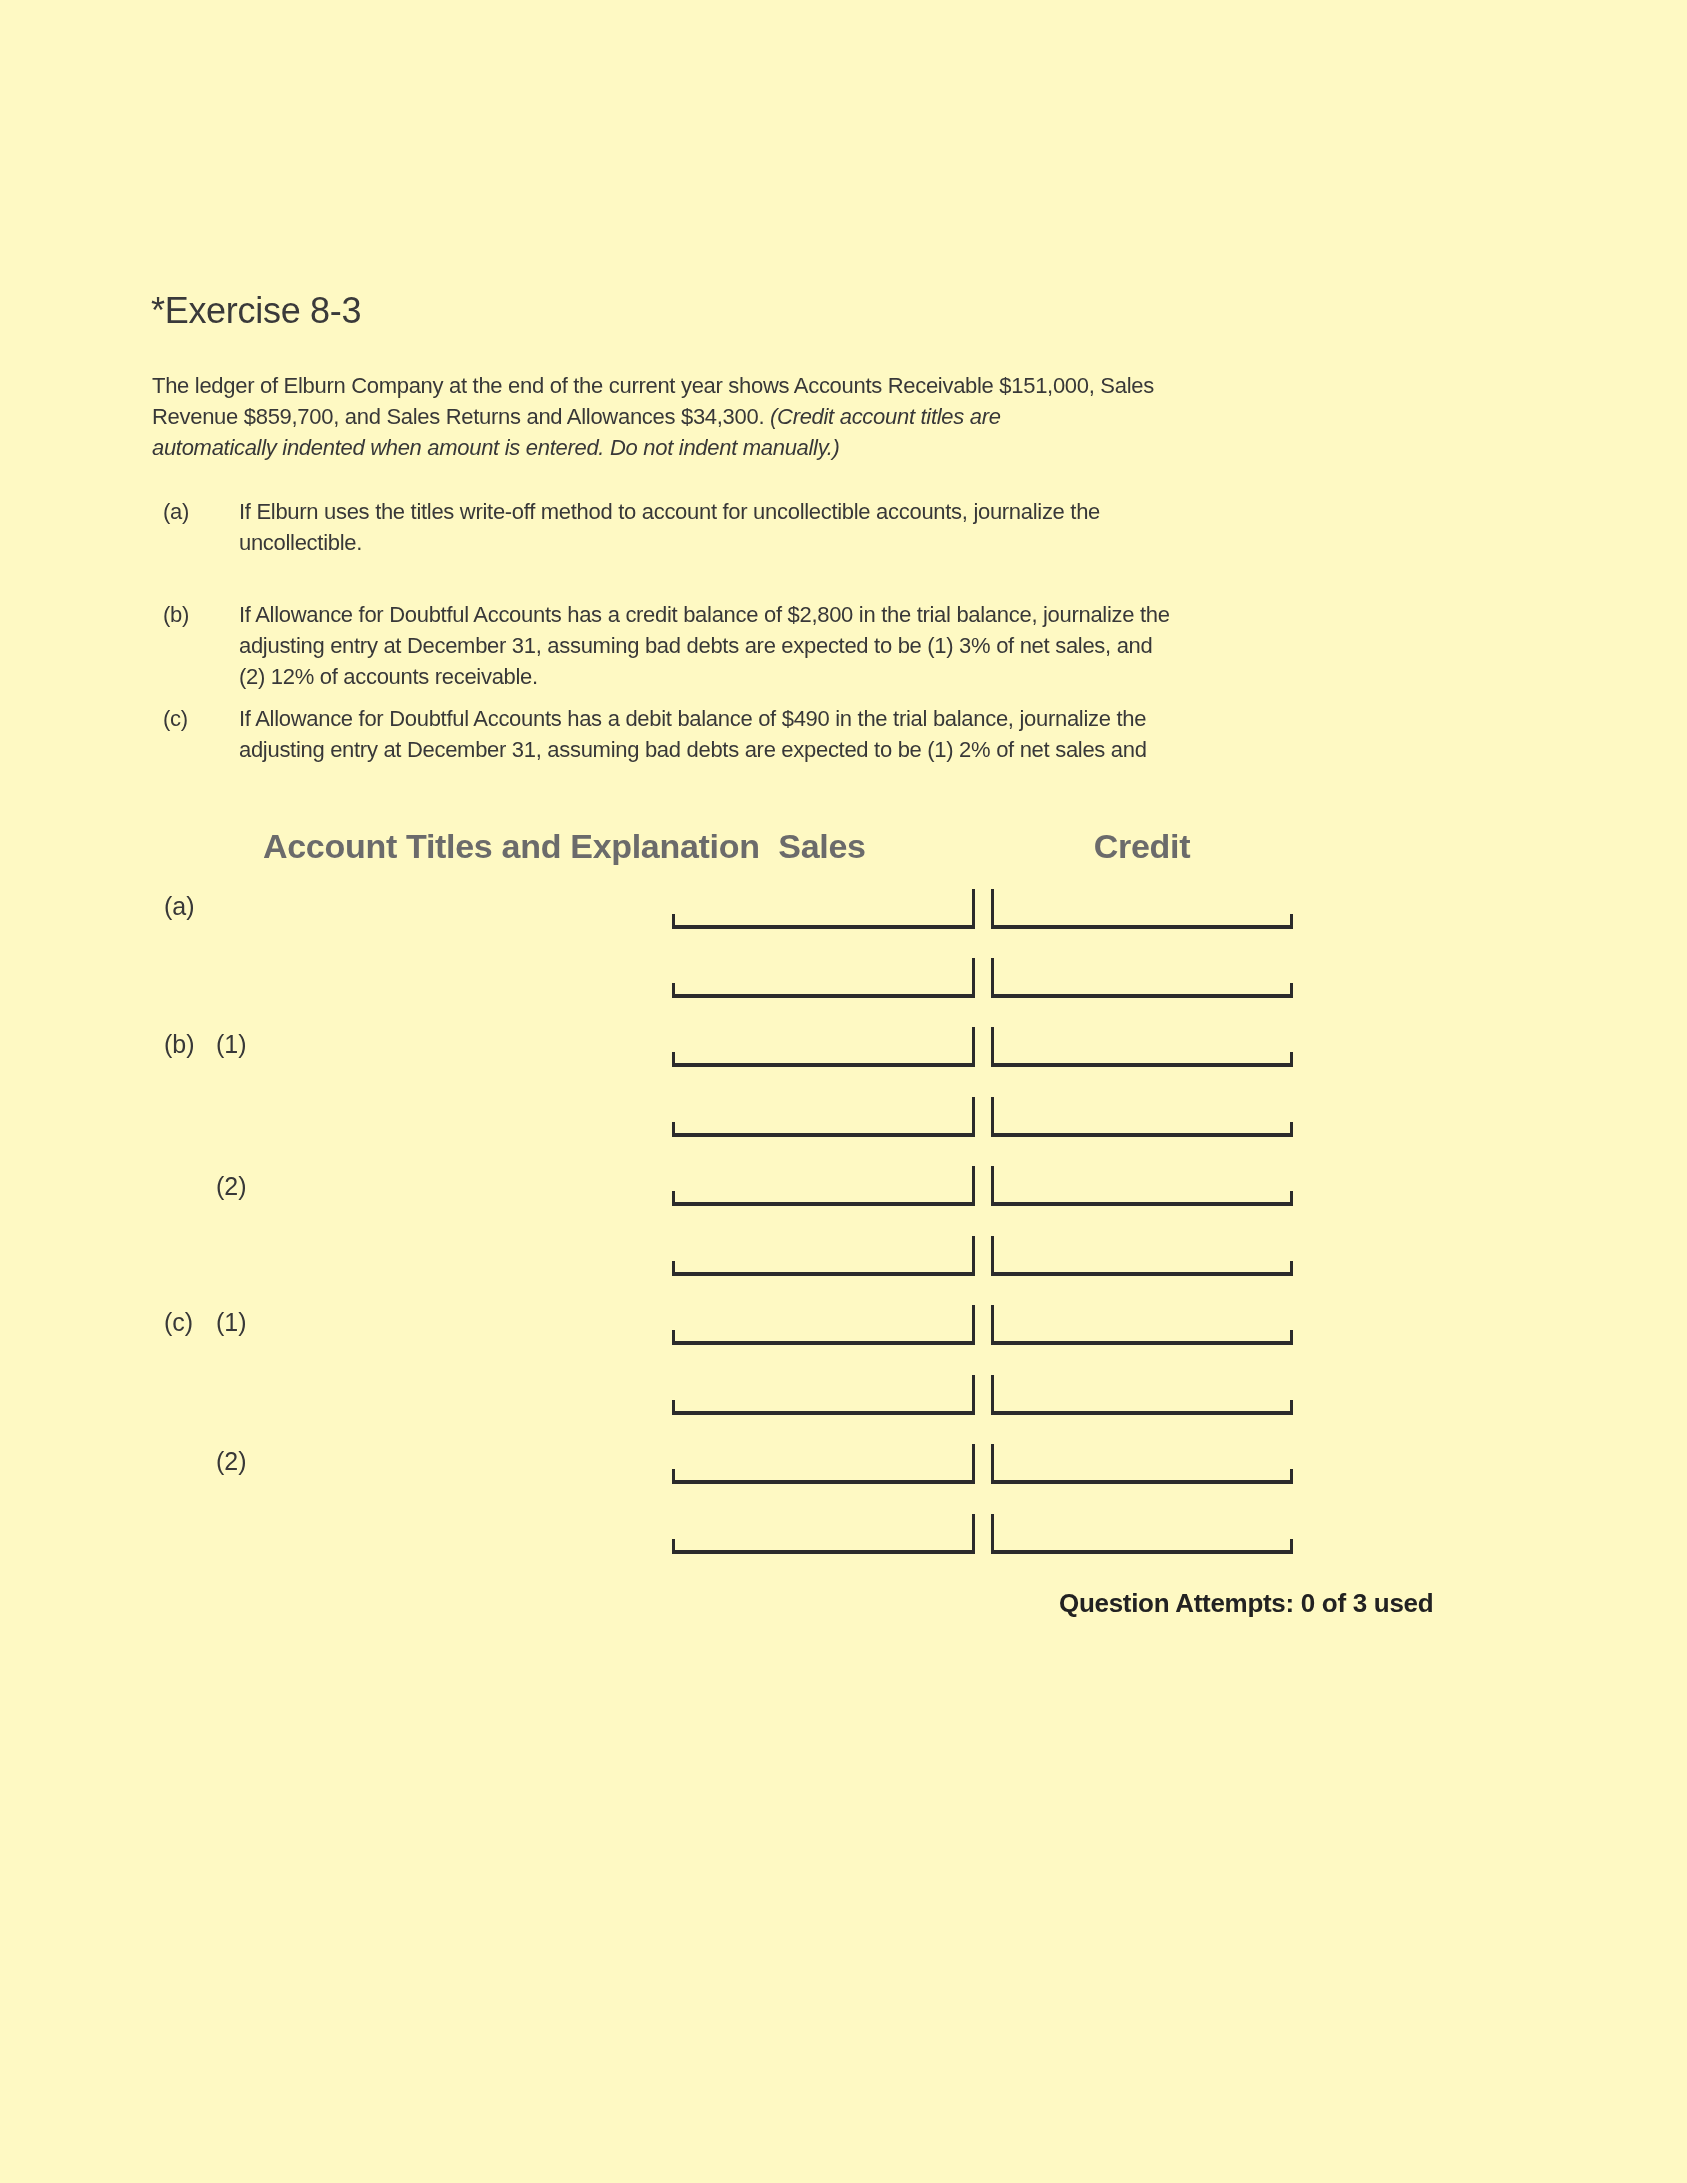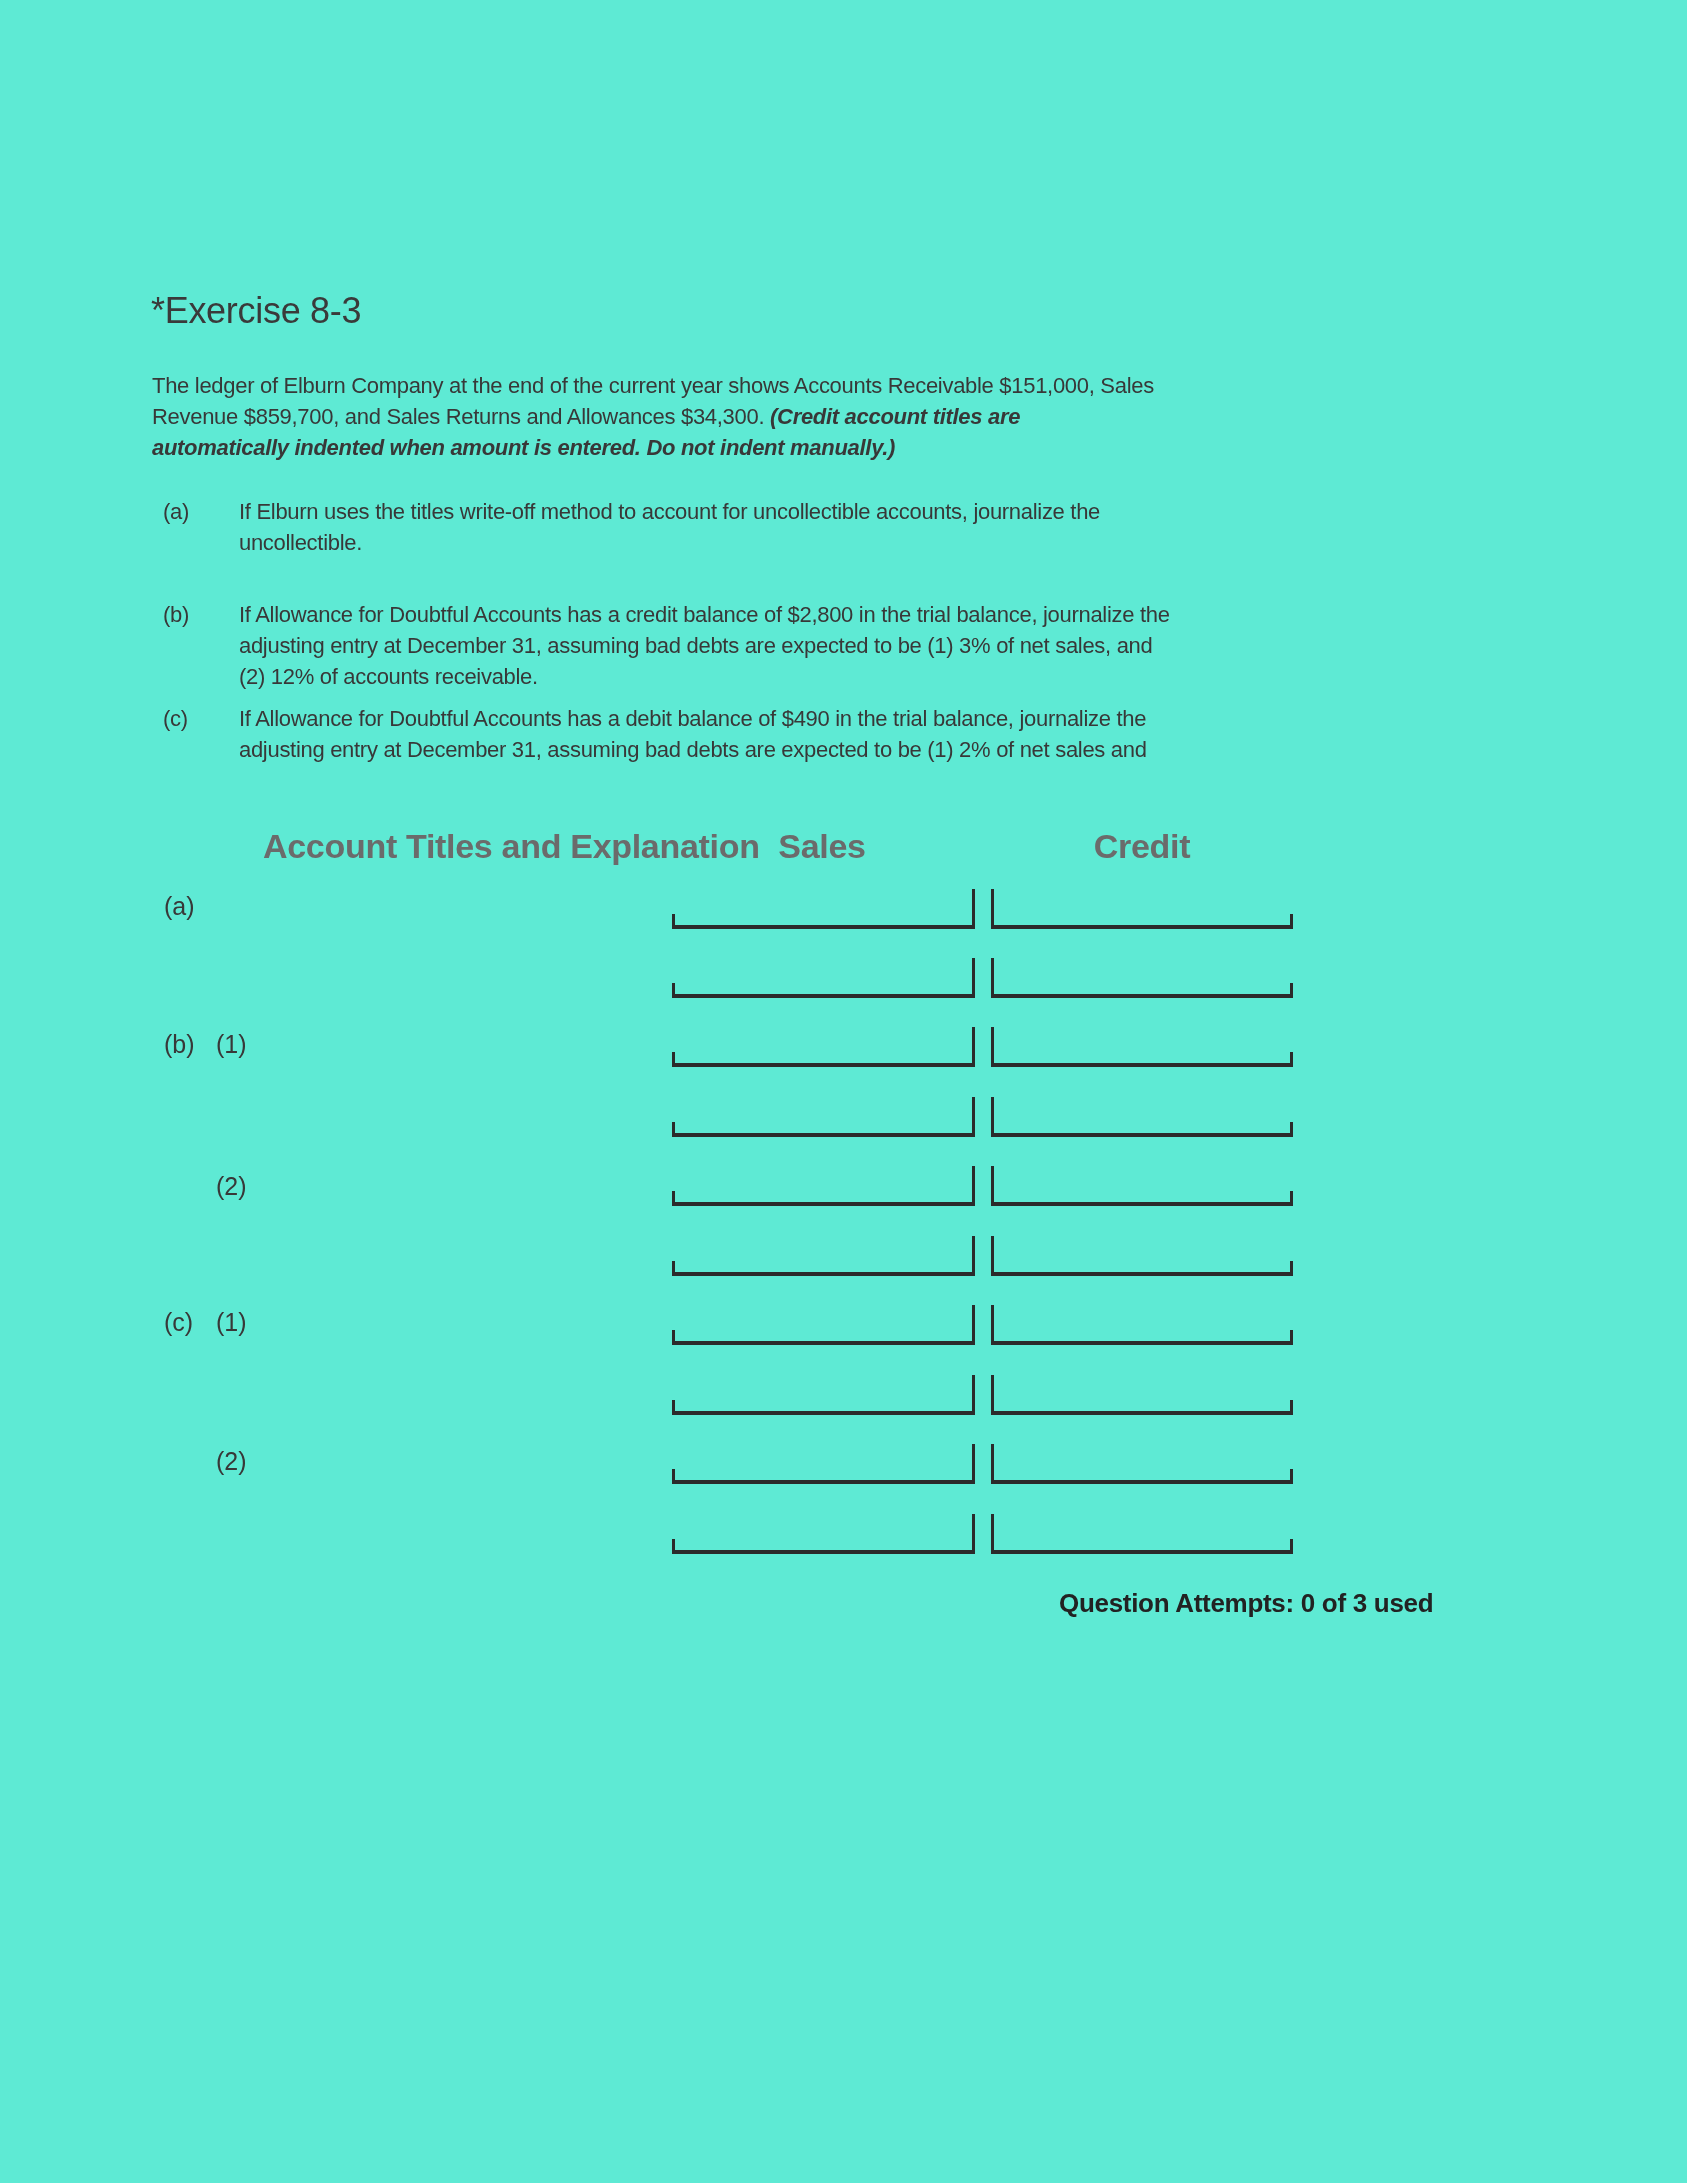--- a/index.html
+++ b/index.html
@@ -1,38 +1,38 @@
 <!DOCTYPE html>
 <html style="font-size:10.6px"><head>
 <meta charset="utf-8">
 <style>
   html, body { margin: 0; padding: 0; background: #ffffff; }
   .page {
     position: relative;
     width: 1687px;
     height: 2183px;
-    background: #5eead4;
+    background: #fef9c3;
     font-family: "Liberation Sans", "DejaVu Sans", sans-serif;
     color: #383838;
     overflow: hidden;
   }
   .title {
     position: absolute;
     left: 151px;
     top: 290px;
     margin: 0;
     font-size: 36px;
     font-weight: 400;
     color: #3a3a3a;
     white-space: nowrap;
     letter-spacing: -0.3px;
   }
   .tblock { position: absolute; font-size: 22px; letter-spacing: -0.3px; }
   .tline { height: 31px; line-height: 31px; white-space: nowrap; }
-  .bi { font-weight: 700; font-style: italic; }
+  .bi { font-weight: 400; font-style: italic; }
   .intro { left: 152px; top: 370px; }
   .item { left: 0; top: 0; width: 1687px; height: 93px; }
   .ilabel { position: absolute; left: 163px; top: 0; height: 31px; line-height: 31px; }
   .itext { position: absolute; left: 239px; top: 0; }
   .jheader {
     position: absolute;
     top: 832px;
     height: 28px;
     line-height: 28px;
     font-size: 34px;

